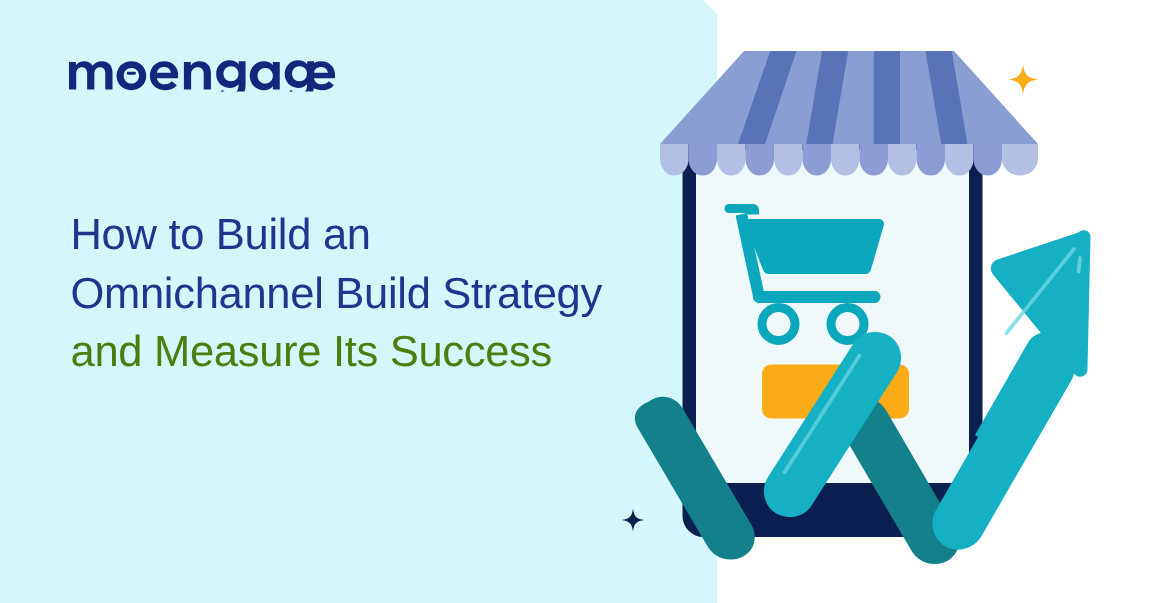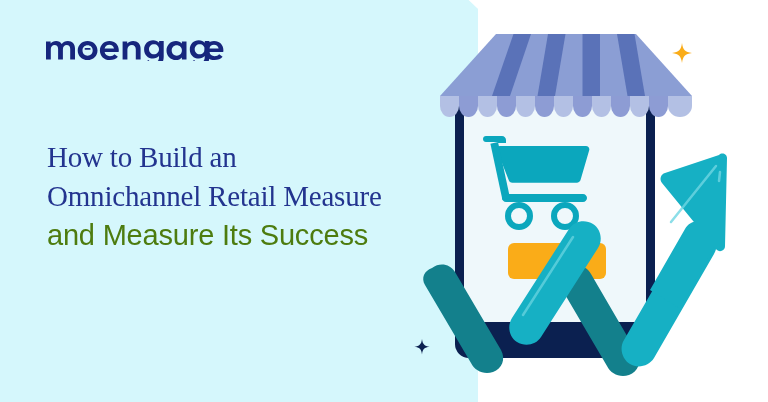--- a/index.html
+++ b/index.html
@@ -66,21 +66,21 @@
   }
   .headline .line {
     display: block;
     font-family: "Liberation Sans", sans-serif;
     font-size: 29px;
     font-weight: 400;
     line-height: 39px;
     letter-spacing: -0.2px;
     white-space: nowrap;
   }
-  .headline .line.navy { color: #23348f; font-family: Liberation Serif, serif; }
+  .headline .line.navy { color: #23348f; }
   .headline .line.teal { color: #4d7c0f; }
 
   
   .illustration {
     position: absolute;
     left: 400px;
     top: 0px;
     width: 368px;
     height: 402px;
   }
@@ -114,21 +114,21 @@
 
         <path d="M153.6 34.3c-4 0-7.2-1.5-8.9-4l3.4-2.9c1.2 1.6 3.1 2.5 5.4 2.5 3.2 0 5.2-1.9 5.2-5v-1.3c-1.4 1.6-3.4 2.5-5.9 2.5-5.2 0-9-3.9-9-9.2 0-5.3 3.8-9.2 9-9.2 2.6 0 4.6.9 6 2.6V8.4h4.6v16.2c0 6-3.8 9.7-9.8 9.7zm.1-12.6c2.9 0 5-2.1 5-5s-2.1-5-5-5-5 2.1-5 5 2.1 5 5 5z" transform="translate(0,-0.5)"></path>
 
         <path d="M177.4 27.1c-5.8 0-9.9-4-9.9-9.6 0-5.5 4-9.6 9.6-9.6 5.5 0 9.3 3.9 9.3 9.3 0 .6-.1 1.3-.2 1.9h-13.9c.5 2.6 2.5 4.1 5.3 4.1 2 0 3.6-.7 4.6-2l3.4 2.6c-1.8 2.2-4.6 3.3-8.1 3.3zm-5.2-11.6h9.4c-.4-2.4-2.2-3.8-4.6-3.8-2.5 0-4.3 1.4-4.8 3.8z" transform="translate(-9,0)"></path>
       </g>
     </svg>
   </div>
 
   <div class="headline">
     <span class="line navy">How to Build an</span>
-    <span class="line navy">Omnichannel Retail Measure</span>
+    <span class="line navy">Omnichannel Build Strategy</span>
     <span class="line teal">and Measure Its Success</span>
   </div>
 
   <div class="illustration">
     <svg width="368" height="402" viewBox="0 0 368 402" xmlns="http://www.w3.org/2000/svg">
 
       <defs>
         <clipPath id="screenClip">
           <rect x="62" y="100" width="186" height="248" rx="4"></rect>
         </clipPath>

